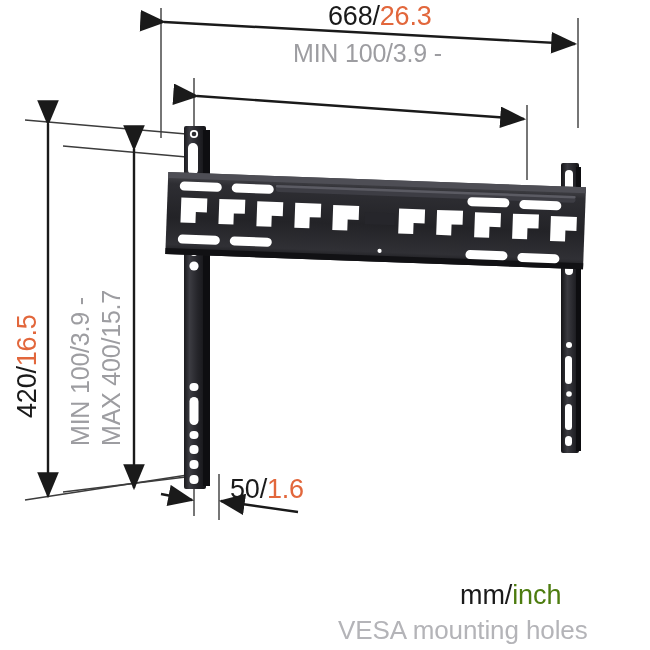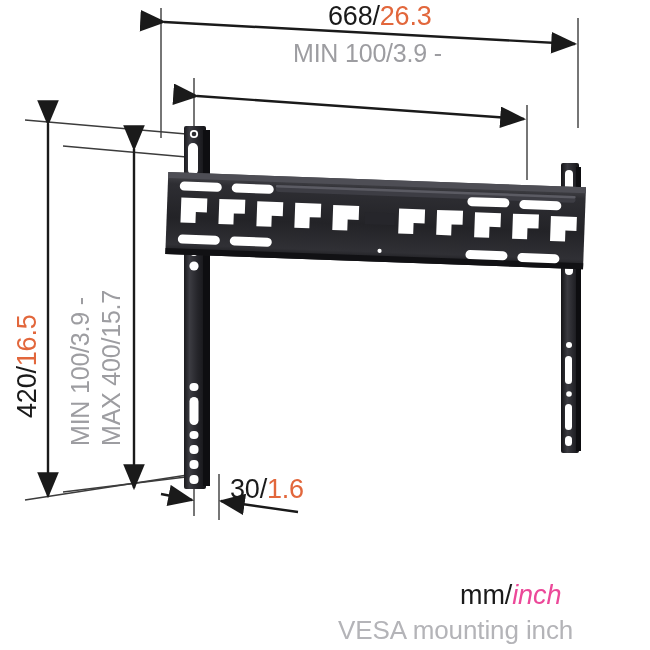--- a/index.html
+++ b/index.html
@@ -46,22 +46,21 @@
     font-size: 25px;
     color: #9d9da1;
     letter-spacing: -0.2px;
   }
   .legend-mm {
     font-size: 27px;
     color: #1a1a1a;
     letter-spacing: -0.1px;
   }
   .legend-mm .u {
-    color: #ec4899;
-    font-style: italic;
+    color: #4d7c0f;
   }
   .legend-vesa {
     font-size: 26px;
     color: #b4b4b8;
     letter-spacing: -0.1px;
   }
   .rot {
     transform-origin: 0 0;
     transform: rotate(-90deg);
   }
@@ -234,31 +233,31 @@
 
   <div class="txt dim-main" id="t-668">
     <span>668</span><span>/</span><span class="u">26.3</span>
   </div>
 
   <div class="txt dim-gray" id="t-minmax-h">
     <span>MIN 100/3.9 -</span>
   </div>
 
   <div class="txt dim-main" id="t-30">
-    <span>30</span><span>/</span><span class="u">1.6</span>
+    <span>50</span><span>/</span><span class="u">1.6</span>
   </div>
 
   <div class="txt dim-main rot" id="t-420">
     <span>420</span><span>/</span><span class="u">16.5</span>
   </div>
 
   <div class="txt dim-gray rot" id="t-minmax-v">
     <span>MIN 100/3.9 -</span>
     <span class="l2">MAX 400/15.7</span>
   </div>
 
   <div class="txt legend-mm" id="t-mm">
     <span>mm</span><span>/</span><span class="u">inch</span>
   </div>
 
-  <div class="txt legend-vesa" id="t-vesa">VESA mounting inch</div>
+  <div class="txt legend-vesa" id="t-vesa">VESA mounting holes</div>
 
 </div>
 
 </body></html>

